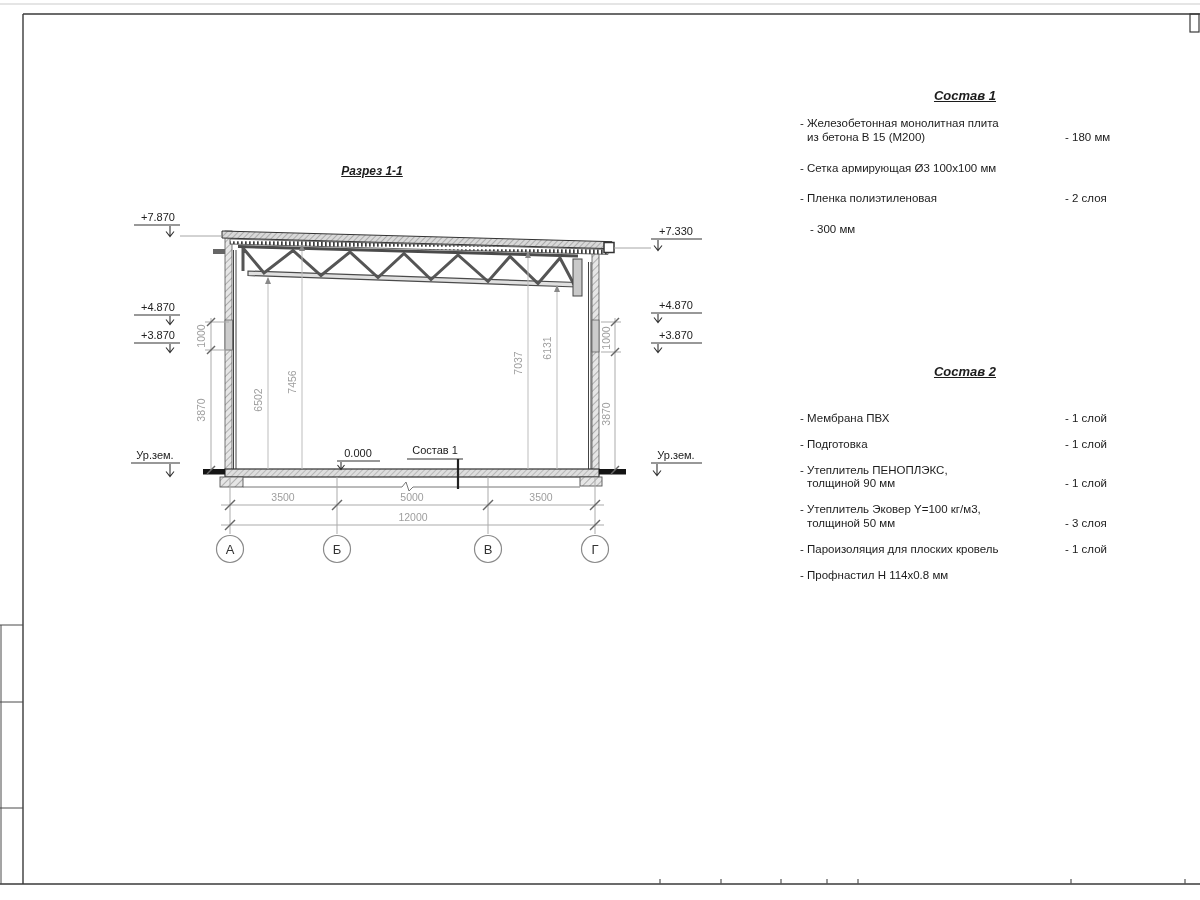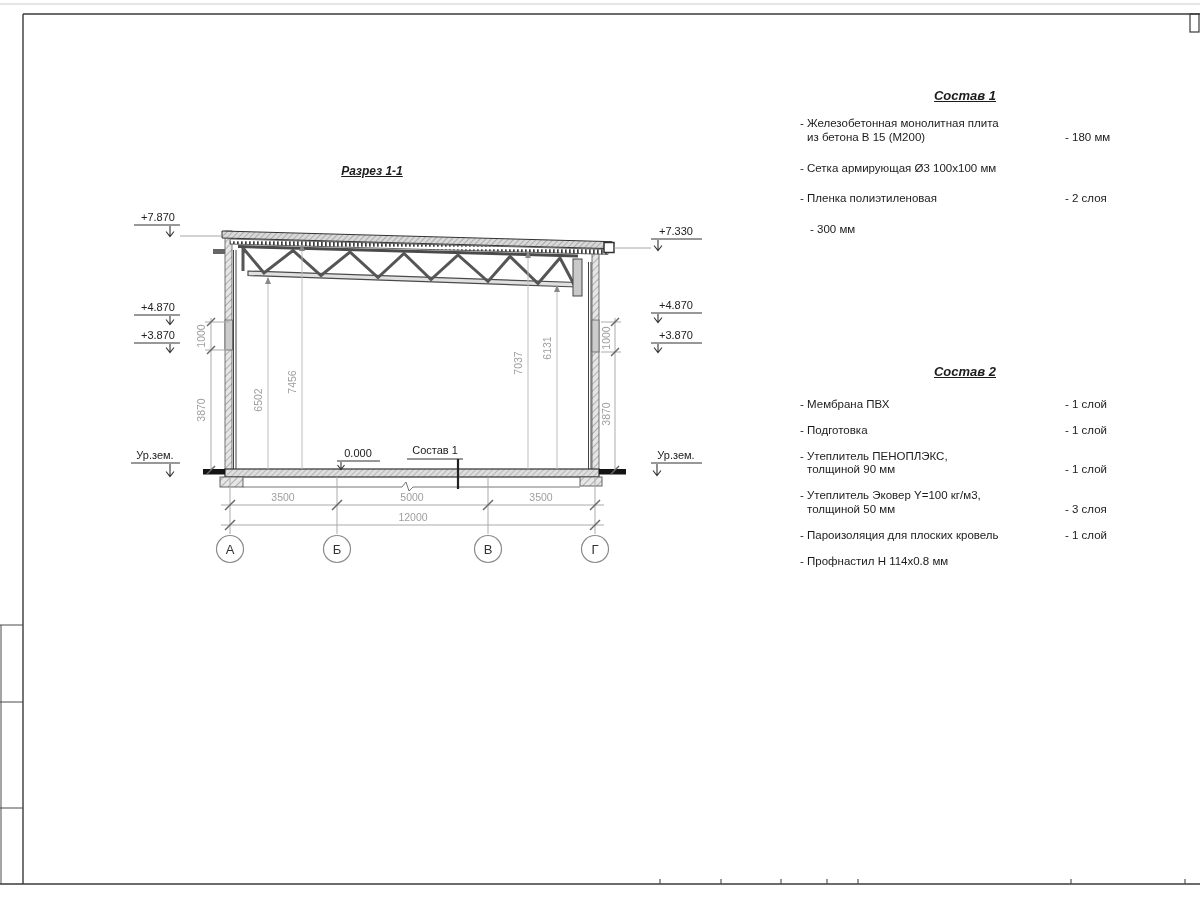--- a/index.html
+++ b/index.html
@@ -15,21 +15,21 @@
   }
   .sostav{position:absolute;left:800px;width:330px;font-size:11.5px;color:#1b1b1b;}
   .sostav-1{top:88px;}
   .sostav-2{top:364px;}
   .sostav-title{
     text-align:center;font-size:13px;font-weight:bold;font-style:italic;
     text-decoration:underline;color:#1c1c1c;
   }
   .sostav-items{display:flex;flex-direction:column;}
   .sostav-1 .sostav-items{margin-top:14px;gap:17px;}
-  .sostav-2 .sostav-items{margin-top:19px;gap:12px;}
+  .sostav-2 .sostav-items{margin-top:33px;gap:12px;}
   .mat-item{display:flex;align-items:flex-end;}
   .mat-name{
     flex:0 0 248px;white-space:pre-line;line-height:1.2;
     padding-left:7px;text-indent:-7px;
   }
   .mat-val{white-space:nowrap;padding-left:10px;line-height:1.2;}
   text{font-family:"Liberation Sans", sans-serif;}
   .dimtxt{fill:#9e9e9e;font-size:10.5px;}
   .lvltxt{fill:#222;font-size:11px;}
   .axtxt{fill:#333;font-size:13px;}

